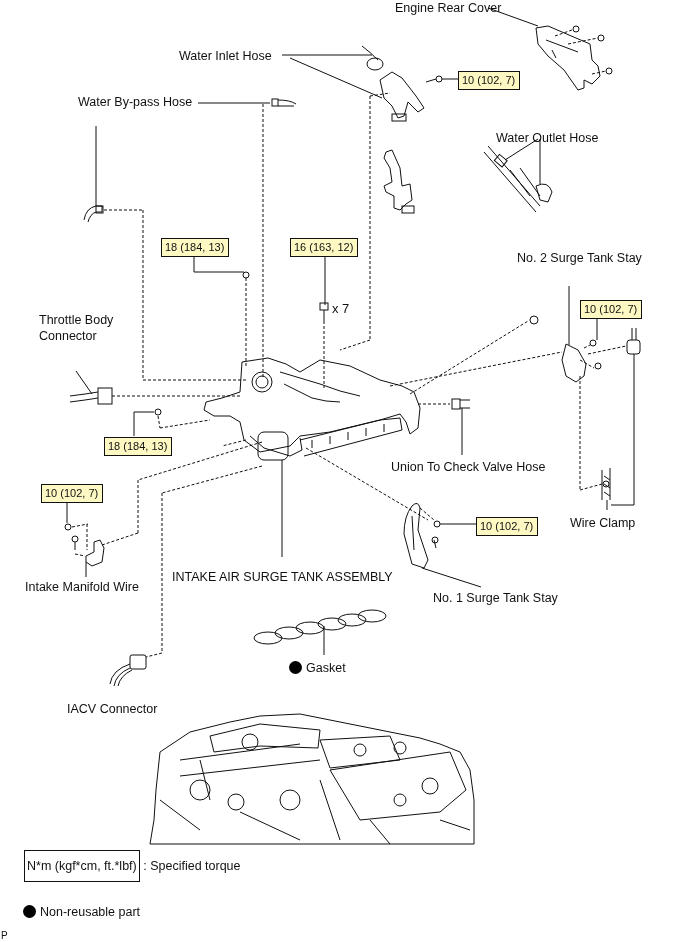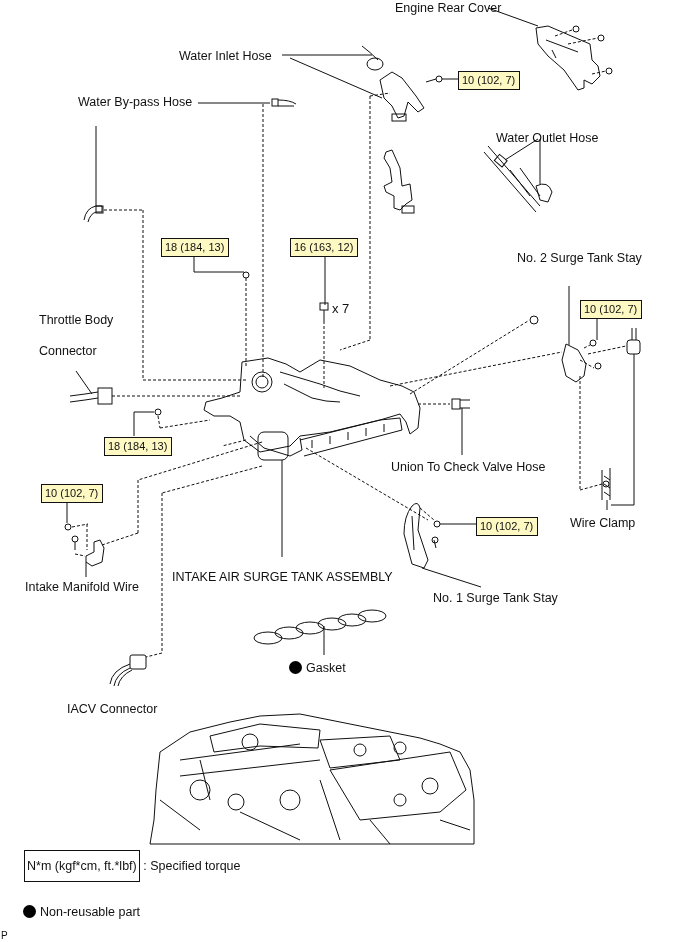--- a/index.html
+++ b/index.html
@@ -196,21 +196,21 @@
     <path d="M160 800 L200 830 M200 760 L210 800 M440 820 L470 830"></path>
   </g>
 </svg>
 
 <div class="lbl" style="left:364px; top:2px;margin-left:31px;">Engine Rear Cover</div>
 <div class="lbl" style="left:179px; top:50px;">Water Inlet Hose</div>
 <div class="lbl" style="left:70px; top:96px;margin-left:8px;">Water By-pass Hose</div>
 <div class="lbl" style="left:496px; top:113px;margin-top:19px;">Water Outlet Hose</div>
 <div class="lbl" style="left:517px; top:252px;">No. 2 Surge Tank Stay</div>
 <div class="lbl" style="left:39px; top:314px;text-align:center;">Throttle Body</div>
-<div class="lbl" style="left:39px; top:330px;margin-top:15px;">Connector</div>
+<div class="lbl" style="left:39px; top:330px;">Connector</div>
 <div class="lbl" style="left:391px; top:461px;">Union To Check Valve Hose</div>
 <div class="lbl" style="left:570px; top:517px;text-align:center;">Wire Clamp</div>
 <div class="lbl" style="left:25px; top:581px;">Intake Manifold Wire</div>
 <div class="lbl" style="left:172px; top:571px;">INTAKE AIR SURGE TANK ASSEMBLY</div>
 <div class="lbl" style="left:433px; top:592px;">No. 1 Surge Tank Stay</div>
 <div class="lbl" style="left:289px; top:661px;"><span class="dot"></span><span>Gasket</span></div>
 <div class="lbl" style="left:67px; top:703px;">IACV Connector</div>
 <div class="lbl" style="left:332px; top:302px; font-size:13px;">x 7</div>
 
 <div class="torque" style="left:458px; top:71px;">10 (102, 7)</div>

